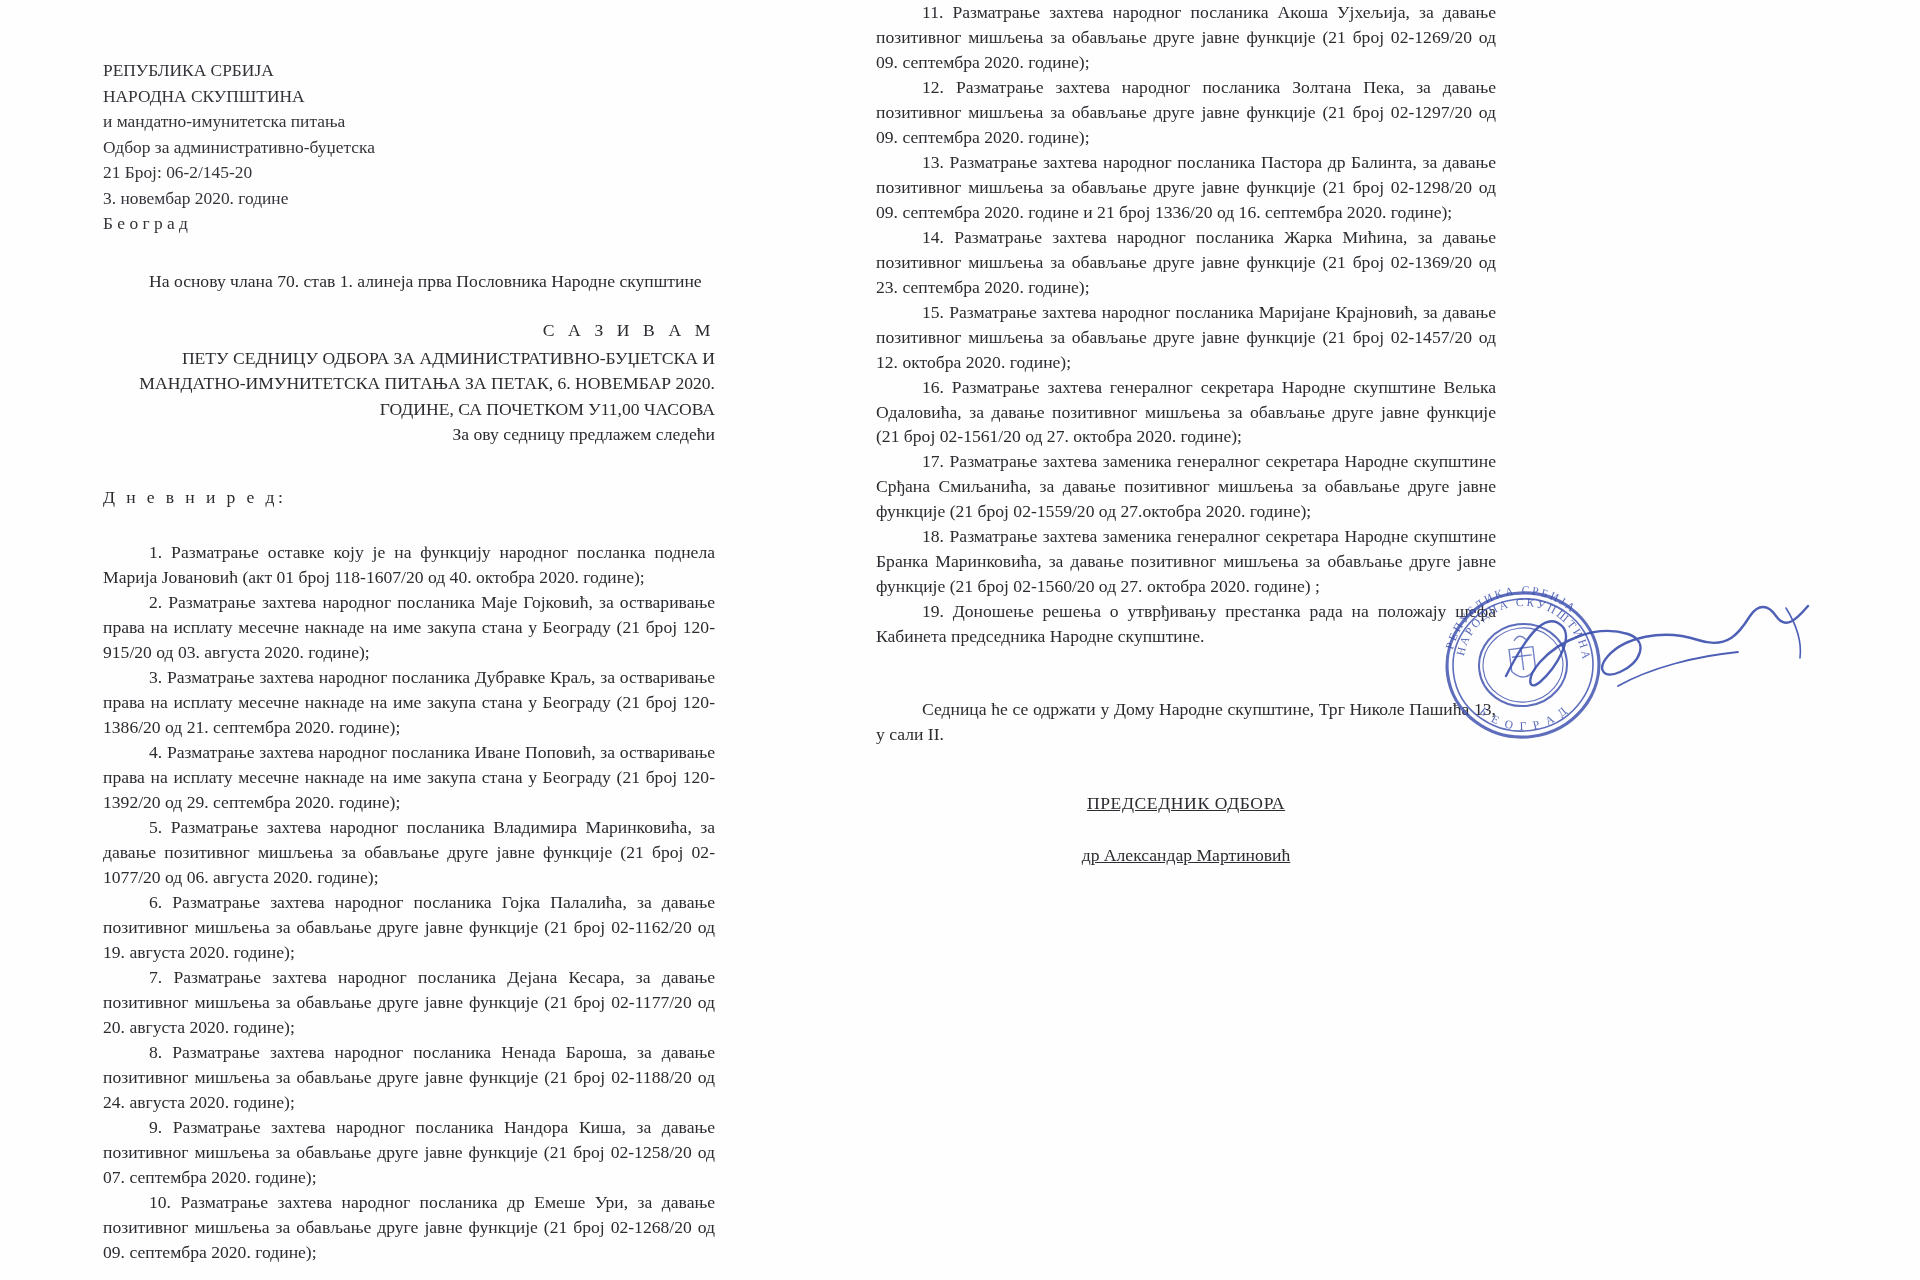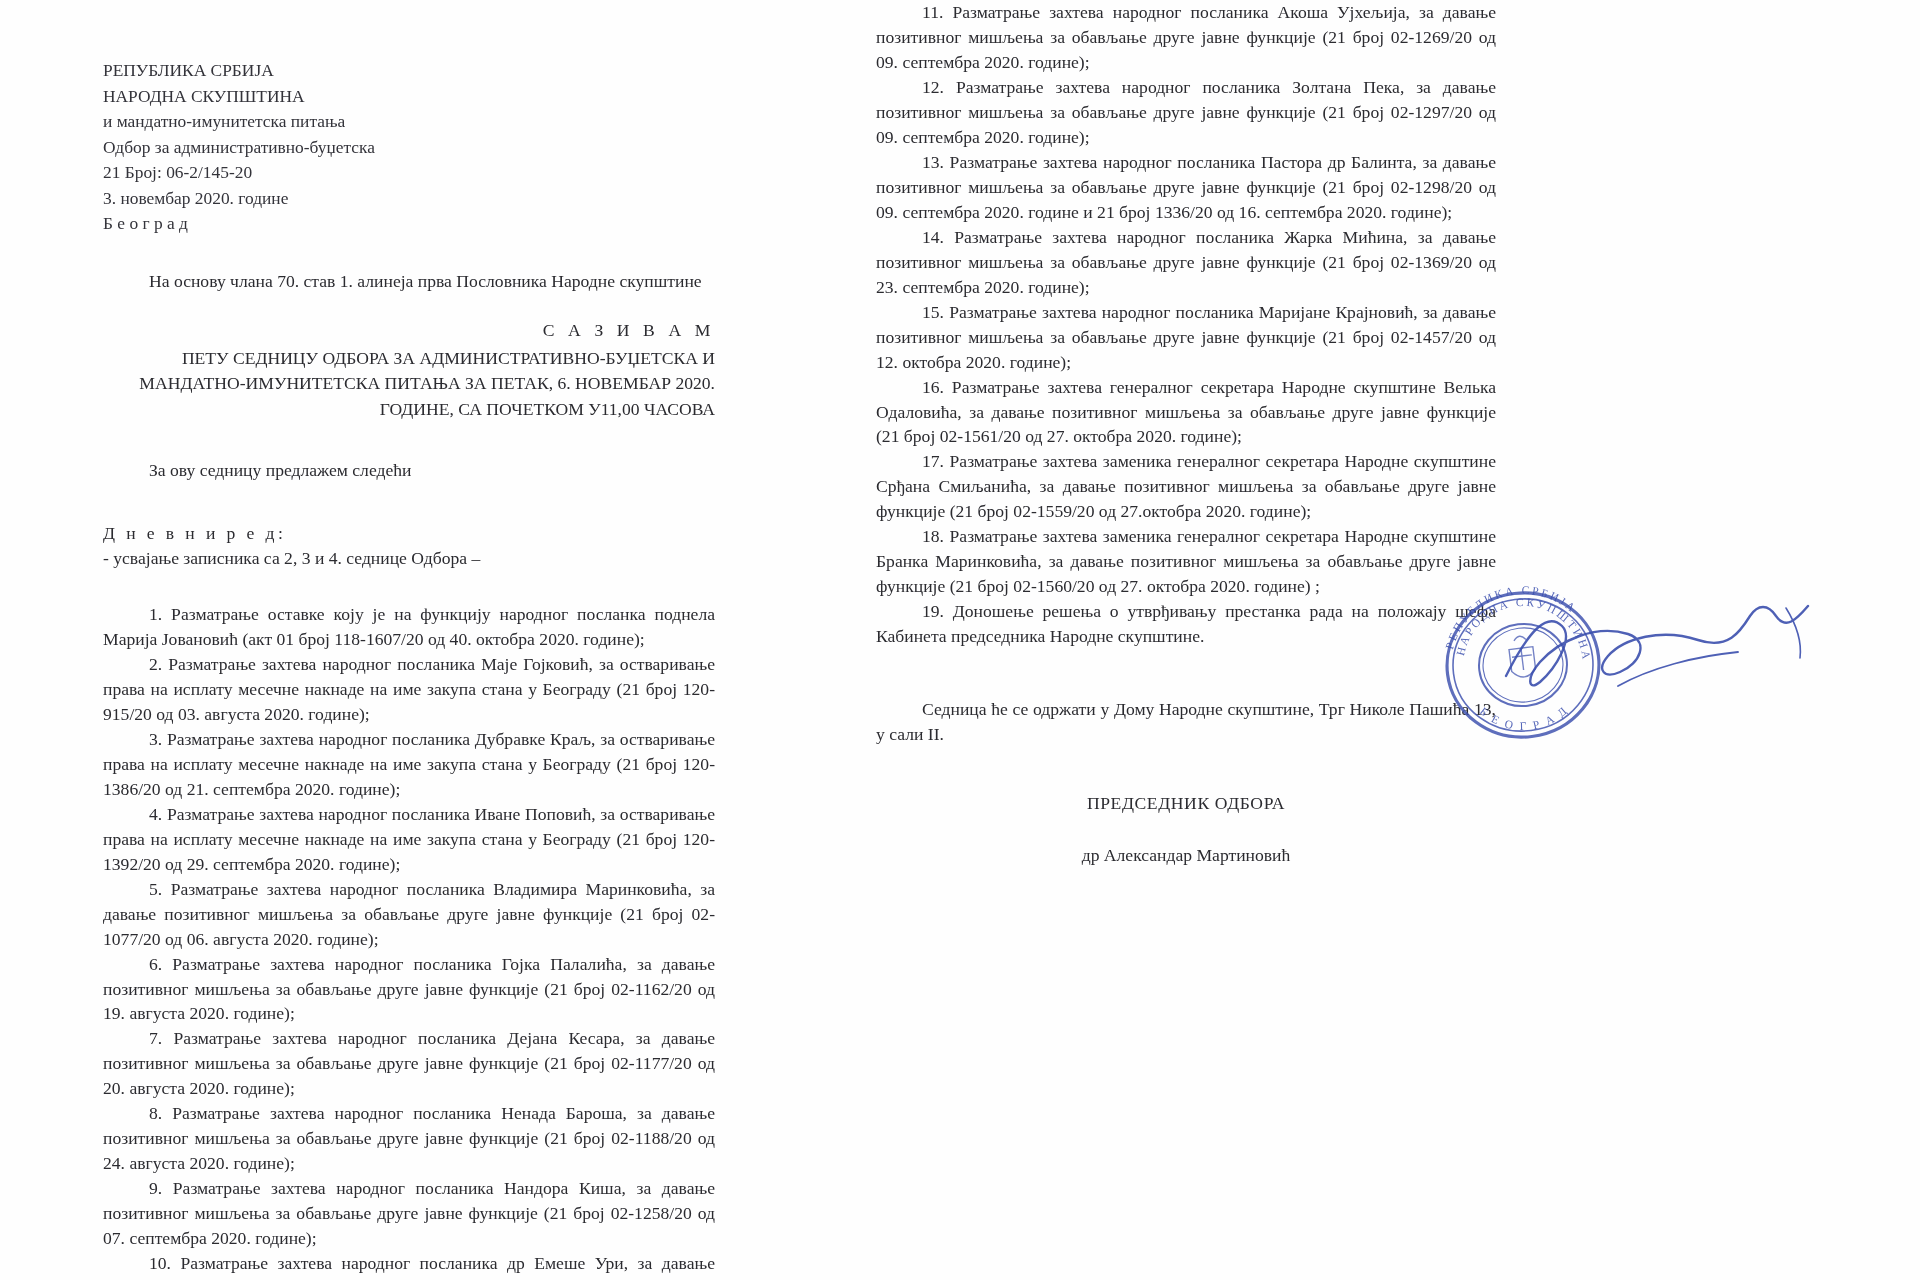--- a/index.html
+++ b/index.html
@@ -51,23 +51,22 @@
   .title-block {
     margin-top: 24px;
     text-align: right;
     line-height: 1.45;
   }
   .title-block .sazivam {
     letter-spacing: 4.6px;
     margin-bottom: 2px;
   }
   .propose {
-    margin-top: 36px;
-    text-indent: 46px;
-    text-align: left;
+    text-indent: 46px;
+    text-align: right;
   }
   .dnevni {
     margin-top: 38px;
     text-align: left;
     line-height: 1.45;
   }
   .dnevni .dr-label { letter-spacing: 3.4px; }
   .items {
     margin-top: 30px;
   }
@@ -86,20 +85,21 @@
     margin-top: 48px;
     text-indent: 46px;
     text-align: justify;
     font-family: Liberation Serif, serif;
   }
   .sign-block {
     margin-top: 42px;
     text-align: center;
     position: relative;
     line-height: 1.6;
+    text-decoration: underline;
   }
   .sign-title {
     letter-spacing: 0.6px;
   }
   .sign-name {
     margin-top: 24px;
   }
   
   .stamp {
     position: absolute;
@@ -144,21 +144,20 @@
       <div class="sazivam">С А З И В А М</div>
       <div>ПЕТУ СЕДНИЦУ ОДБОРА ЗА АДМИНИСТРАТИВНО-БУЏЕТСКА И</div>
       <div>МАНДАТНО-ИМУНИТЕТСКА ПИТАЊА ЗА ПЕТАК,  6. НОВЕМБАР 2020.</div>
       <div>ГОДИНЕ, СА ПОЧЕТКОМ У11,00 ЧАСОВА</div>
     </div>
 
     <div class="propose">За ову седницу предлажем следећи</div>
 
     <div class="dnevni">
       <div class="dr-label">Д н е в н и   р е д:</div>
-      <div>- усвајање записника са 2, 3 и 4. седнице Одбора –</div>
     </div>
 
     <div class="items">
       <p>1. Разматрање оставке коју је на функцију народног посланка поднела Марија Јовановић (акт 01 број 118-1607/20 од 40. октобра 2020. године);</p>
       <p>2. Разматрање захтева  народног посланика Маје Гојковић, за остваривање права на исплату месечне накнаде на име закупа стана у Београду (21 број 120-915/20 од 03. августа 2020. године);</p>
       <p>3. Разматрање захтева народног посланика Дубравке Краљ, за остваривање права на исплату месечне накнаде на име закупа стана у Београду (21 број 120-1386/20 од 21. септембра 2020. године);</p>
       <p>4. Разматрање захтева народног посланика Иване Поповић, за остваривање права на исплату месечне накнаде на име закупа стана у Београду (21 број 120-1392/20 од 29. септембра 2020. године);</p>
       <p>5.  Разматрање захтева народног посланика Владимира Маринковића, за давање позитивног мишљења за обављање друге јавне функције (21 број 02-1077/20 од 06. августа 2020. године);</p>
       <p>6. Разматрање захтева народног посланика Гојка Палалића, за давање позитивног мишљења за обављање друге јавне функције (21 број 02-1162/20 од 19. августа 2020. године);</p>
       <p>7. Разматрање захтева народног посланика Дејана Кесара, за давање позитивног мишљења за обављање друге јавне функције (21 број 02-1177/20 од 20. августа 2020. године);</p>

